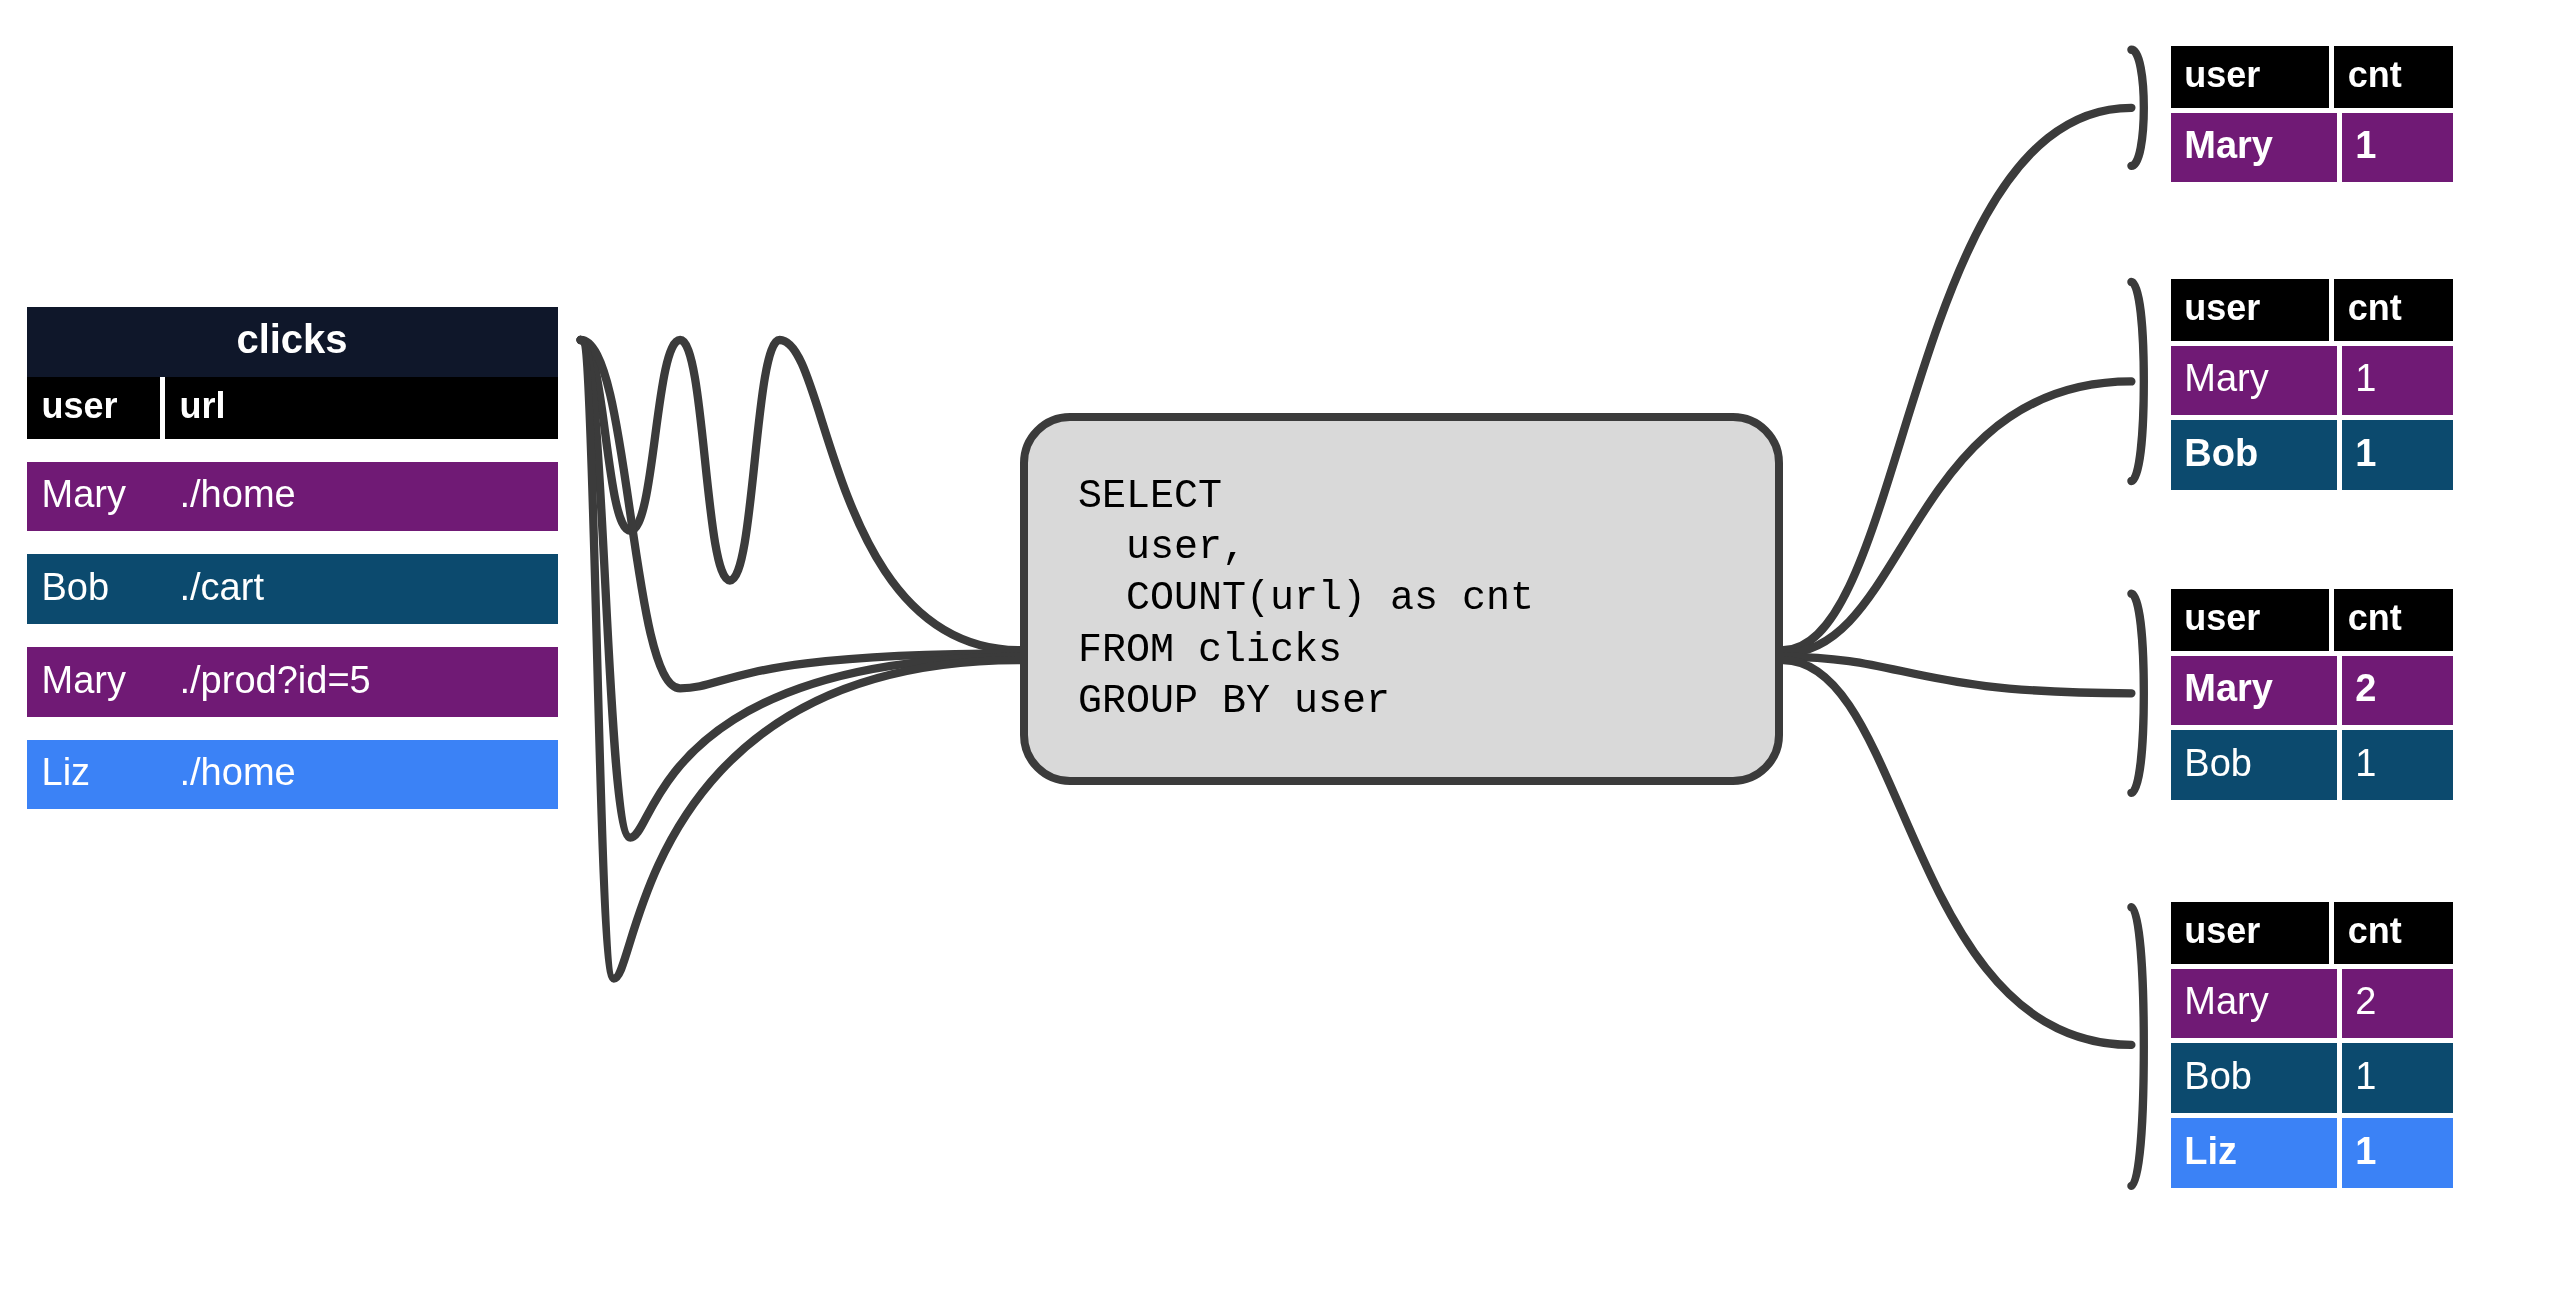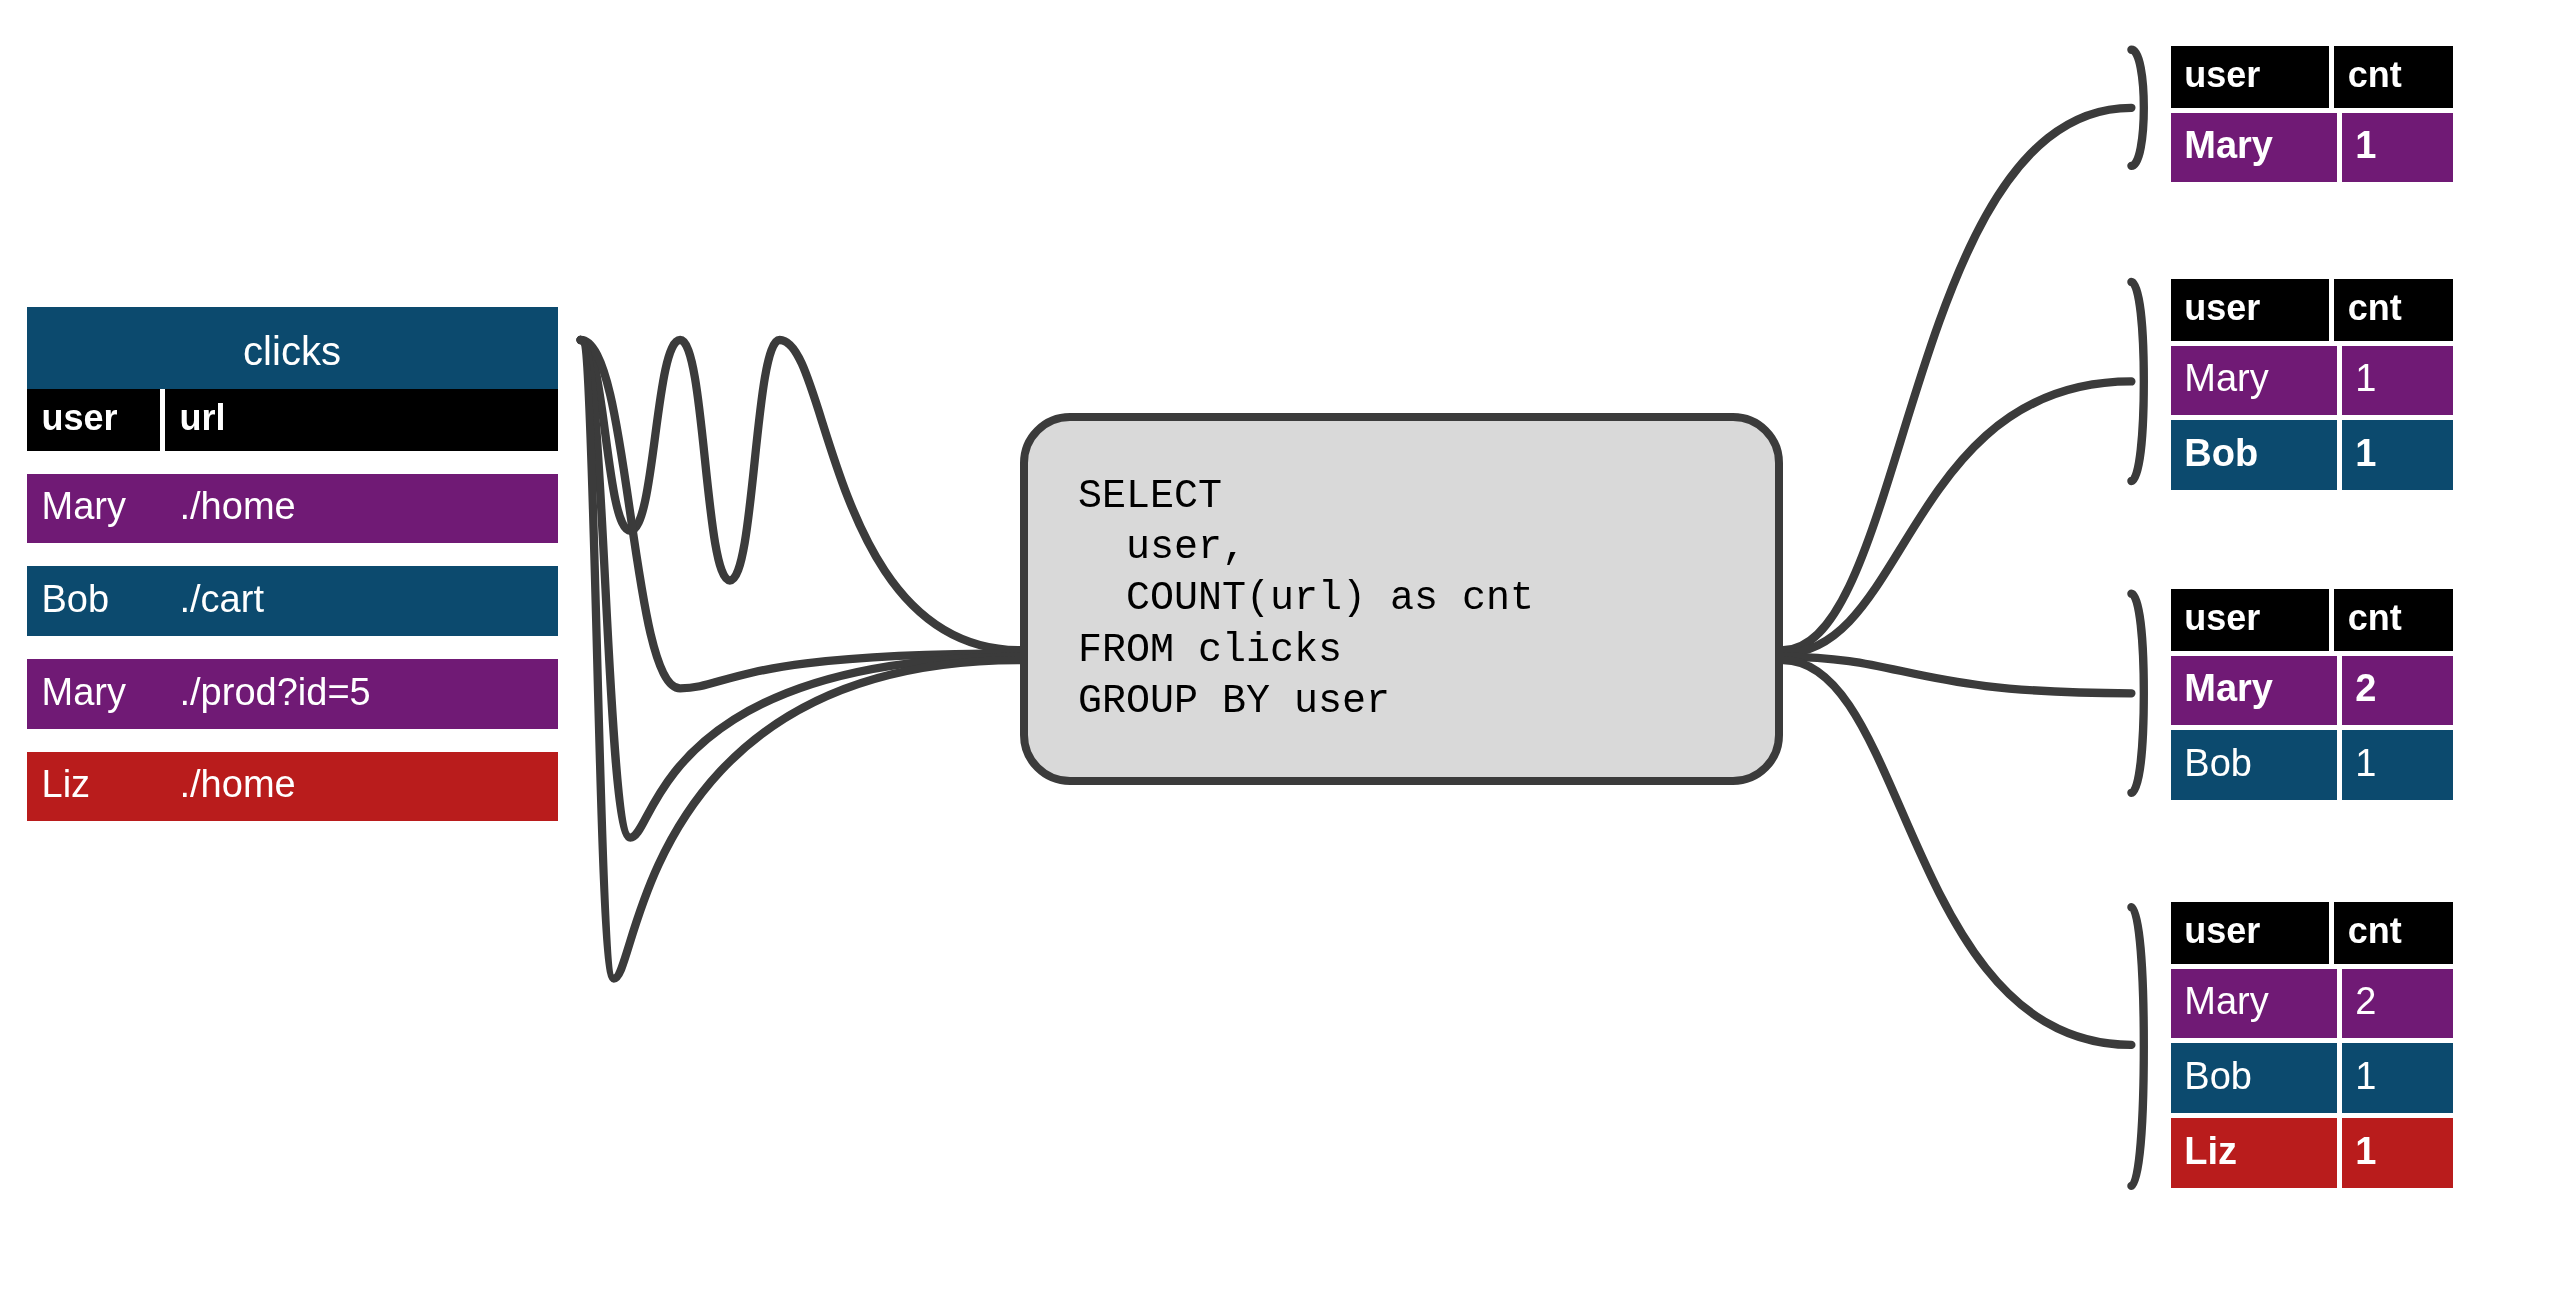--- a/index.html
+++ b/index.html
@@ -19,26 +19,26 @@
   }
 
   
   .input-table {
     position: absolute;
     left: 26.5px;
     top: 307px;
     width: 531px;
   }
   .table-title {
-    background: #0c4a6e;
-    color: #fff;
-    font-weight: 400;
+    background: #0f172a;
+    color: #fff;
+    font-weight: 700;
     font-size: 40px;
     text-align: center;
-    padding: 22px 0 15px 0;
+    padding: 10px 0 15px 0;
   }
   .col-headers {
     display: flex;
     gap: 5px;
   }
   .col-headers .cell-h {
     background: #000;
     color: #fff;
     font-weight: 700;
     font-size: 36px;
@@ -57,21 +57,21 @@
     font-size: 38px;
     font-weight: 400;
     padding: 11.6px 15px 15px 15px;
     white-space: nowrap;
   }
   .row .c-user { width: 133px; }
   .row .c-url  { width: 393px; }
 
   .teal { background: #701a75; }
   .blue { background: #0c4a6e; }
-  .pink { background: #b91c1c; }
+  .pink { background: #3b82f6; }
 
   
   .sql-box {
     position: absolute;
     left: 1020px;
     top: 413px;
     width: 763px;
     background: #d9d9d9;
     border: 8.3px solid #3b3b3b;
     border-radius: 50px;

